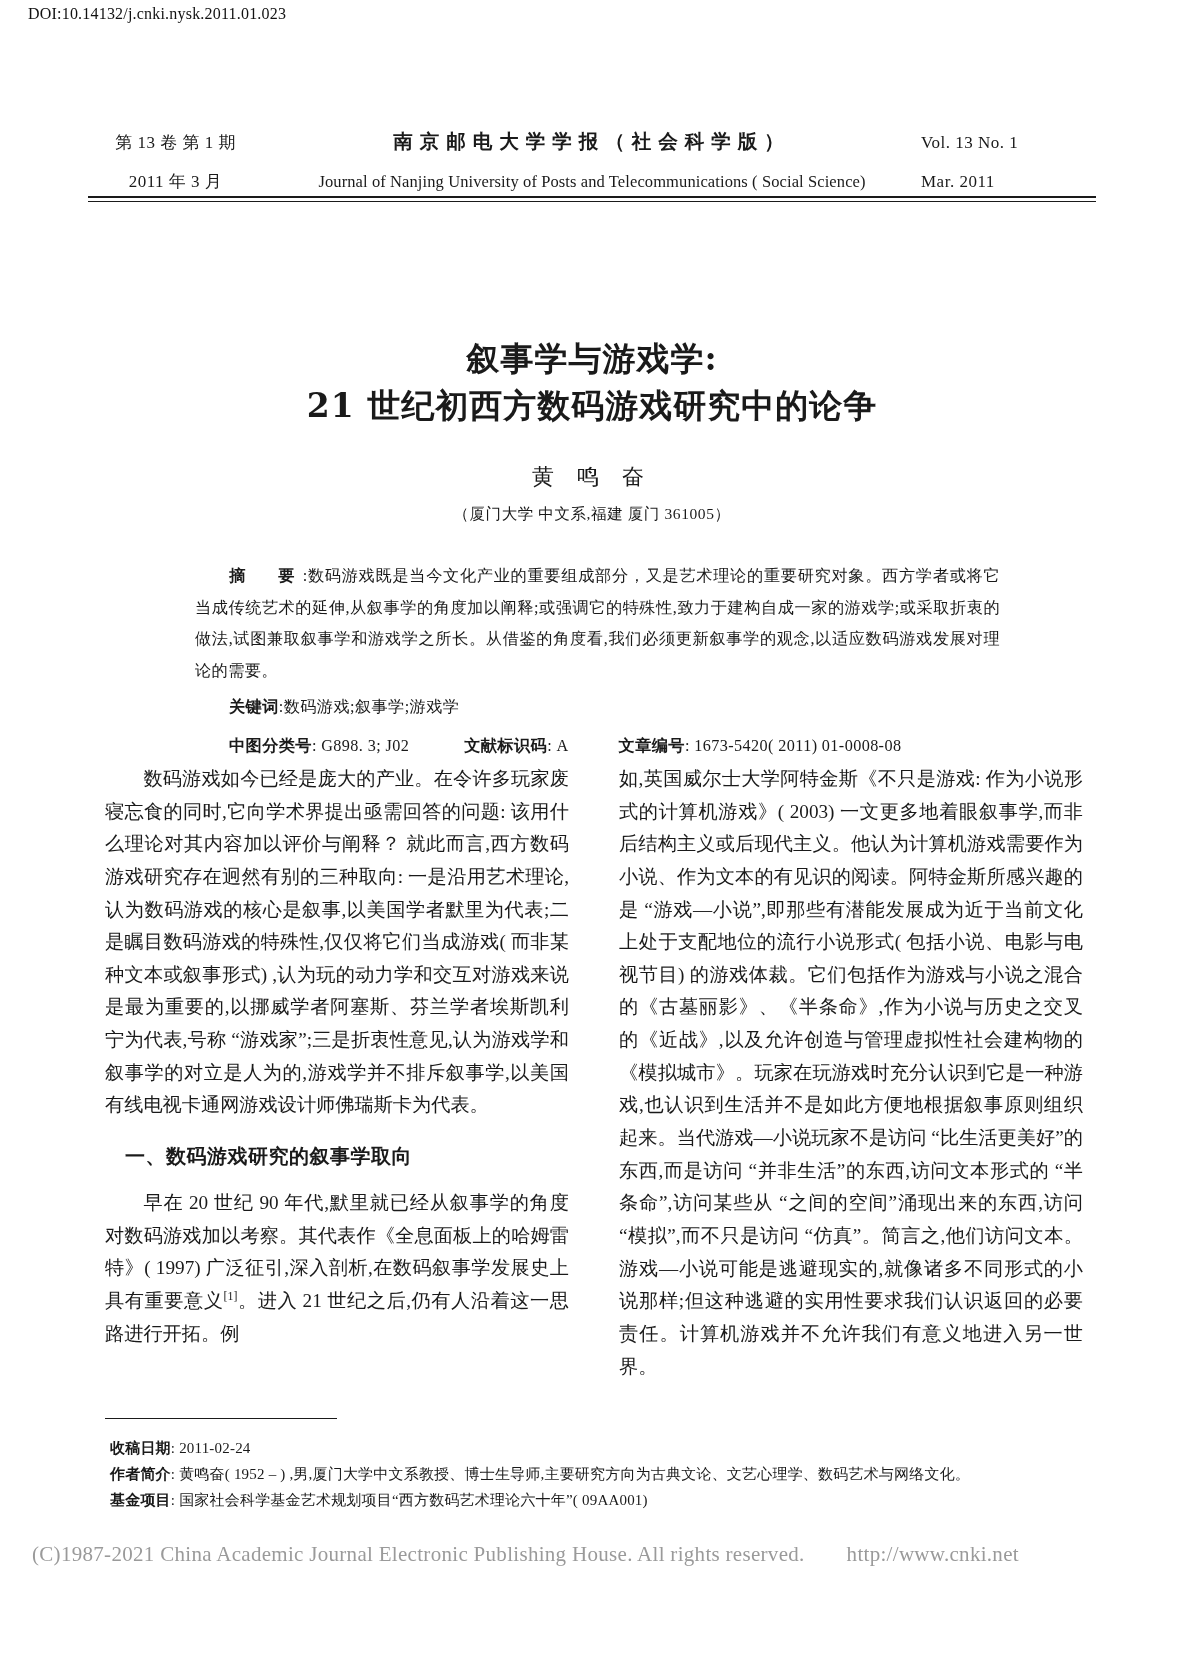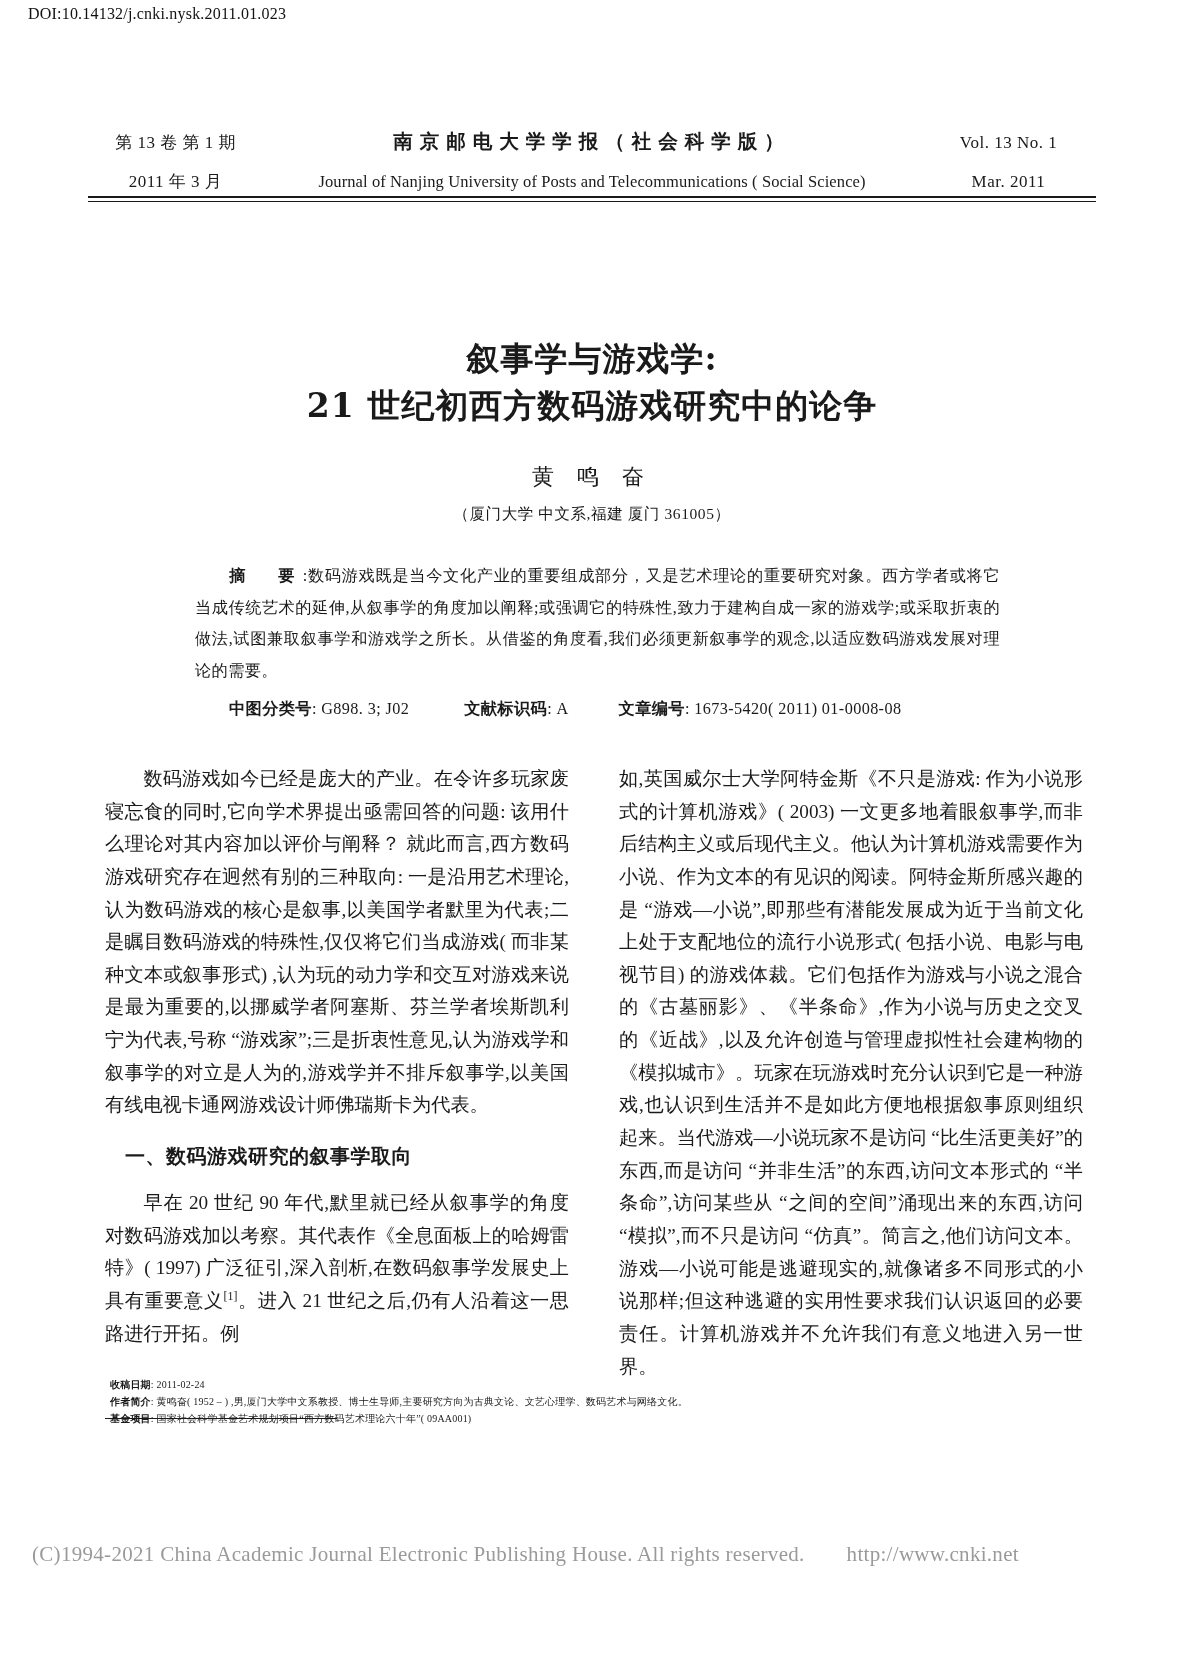--- a/index.html
+++ b/index.html
@@ -41,21 +41,21 @@
     align-items: baseline;
     justify-content: space-between;
     width: 100%;
   }
   .jh-left, .jh-right {
     font-size: 17px;
     white-space: nowrap;
     letter-spacing: 0.5px;
   }
   .jh-left { width: 175px; text-align: center; }
-  .jh-right { width: 175px; text-align: center; }
+  .jh-right { width: 175px; text-align: left; }
   .jh-center { flex: 1; text-align: center; }
   .jh-cn-title {
     font-family: "DejaVu Serif", "Liberation Serif", serif;
     font-size: 19.5px;
     font-weight: 700;
     letter-spacing: 7px;
     white-space: nowrap;
   }
   .jh-en-title {
     font-size: 16.5px;
@@ -175,23 +175,23 @@
   .footnote-rule {
     position: absolute;
     left: 105px;
     top: 1418px;
     width: 232px;
     border-top: 1.6px solid #1a1a1a;
   }
   .footnotes {
     position: absolute;
     left: 110px;
-    top: 1376px;
+    top: 1436px;
     width: 950px;
-    font-size: 10px;
+    font-size: 15px;
     line-height: 1.72;
     letter-spacing: 0.2px;
   }
   .fn-label {
     font-weight: 700;
     font-family: "DejaVu Serif", "Liberation Serif", serif;
   }
   
   .cnki-footer {
     position: absolute;
@@ -230,20 +230,23 @@
     <div class="art-title-1">叙事学与游戏学:</div>
     <div class="art-title-2">21 世纪初西方数码游戏研究中的论争</div>
     <div class="author">黄 鸣 奋</div>
     <div class="affil">（厦门大学 中文系,福建 厦门   361005）</div>
   </div>
 
   <div class="abstract-block">
     <div>
       <span class="abs-indent"></span><span class="abs-label">摘　要</span><span>:数码游戏既是当今文化产业的重要组成部分，又是艺术理论的重要研究对象。西方学者或将它当成传统艺术的延伸,从叙事学的角度加以阐释;或强调它的特殊性,致力于建构自成一家的游戏学;或采取折衷的做法,试图兼取叙事学和游戏学之所长。从借鉴的角度看,我们必须更新叙事学的观念,以适应数码游戏发展对理论的需要。</span>
     </div>
+    <div class="kw-line">
+      <span class="kw-label">关键词</span><span>:数码游戏;叙事学;游戏学</span>
+    </div>
     <div class="class-line">
       <span class="class-label">中图分类号</span><span>: G898. 3; J02</span>
       <span class="gap-lg"></span>
       <span class="class-label">文献标识码</span><span>: A</span>
       <span class="gap-md"></span>
       <span class="class-label">文章编号</span><span>: 1673-5420( 2011) 01-0008-08</span>
     </div>
   </div>
 
   <div class="columns">
@@ -264,16 +267,16 @@
     </div>
     <div>
       <span class="fn-label">作者简介</span><span>: 黄鸣奋( 1952 – ) ,男,厦门大学中文系教授、博士生导师,主要研究方向为古典文论、文艺心理学、数码艺术与网络文化。</span>
     </div>
     <div>
       <span class="fn-label">基金项目</span><span>: 国家社会科学基金艺术规划项目“西方数码艺术理论六十年”( 09AA001)</span>
     </div>
   </div>
 
   <div class="cnki-footer">
-    <span>(C)1994-2021 China Academic Journal Electronic Publishing House. All rights reserved.</span><span class="cnki-gap"></span><span>http://www.cnki.net</span>
+    <span>(C)1987-2021 China Academic Journal Electronic Publishing House. All rights reserved.</span><span class="cnki-gap"></span><span>http://www.cnki.net</span>
   </div>
 
 </div>
 
 </body></html>

